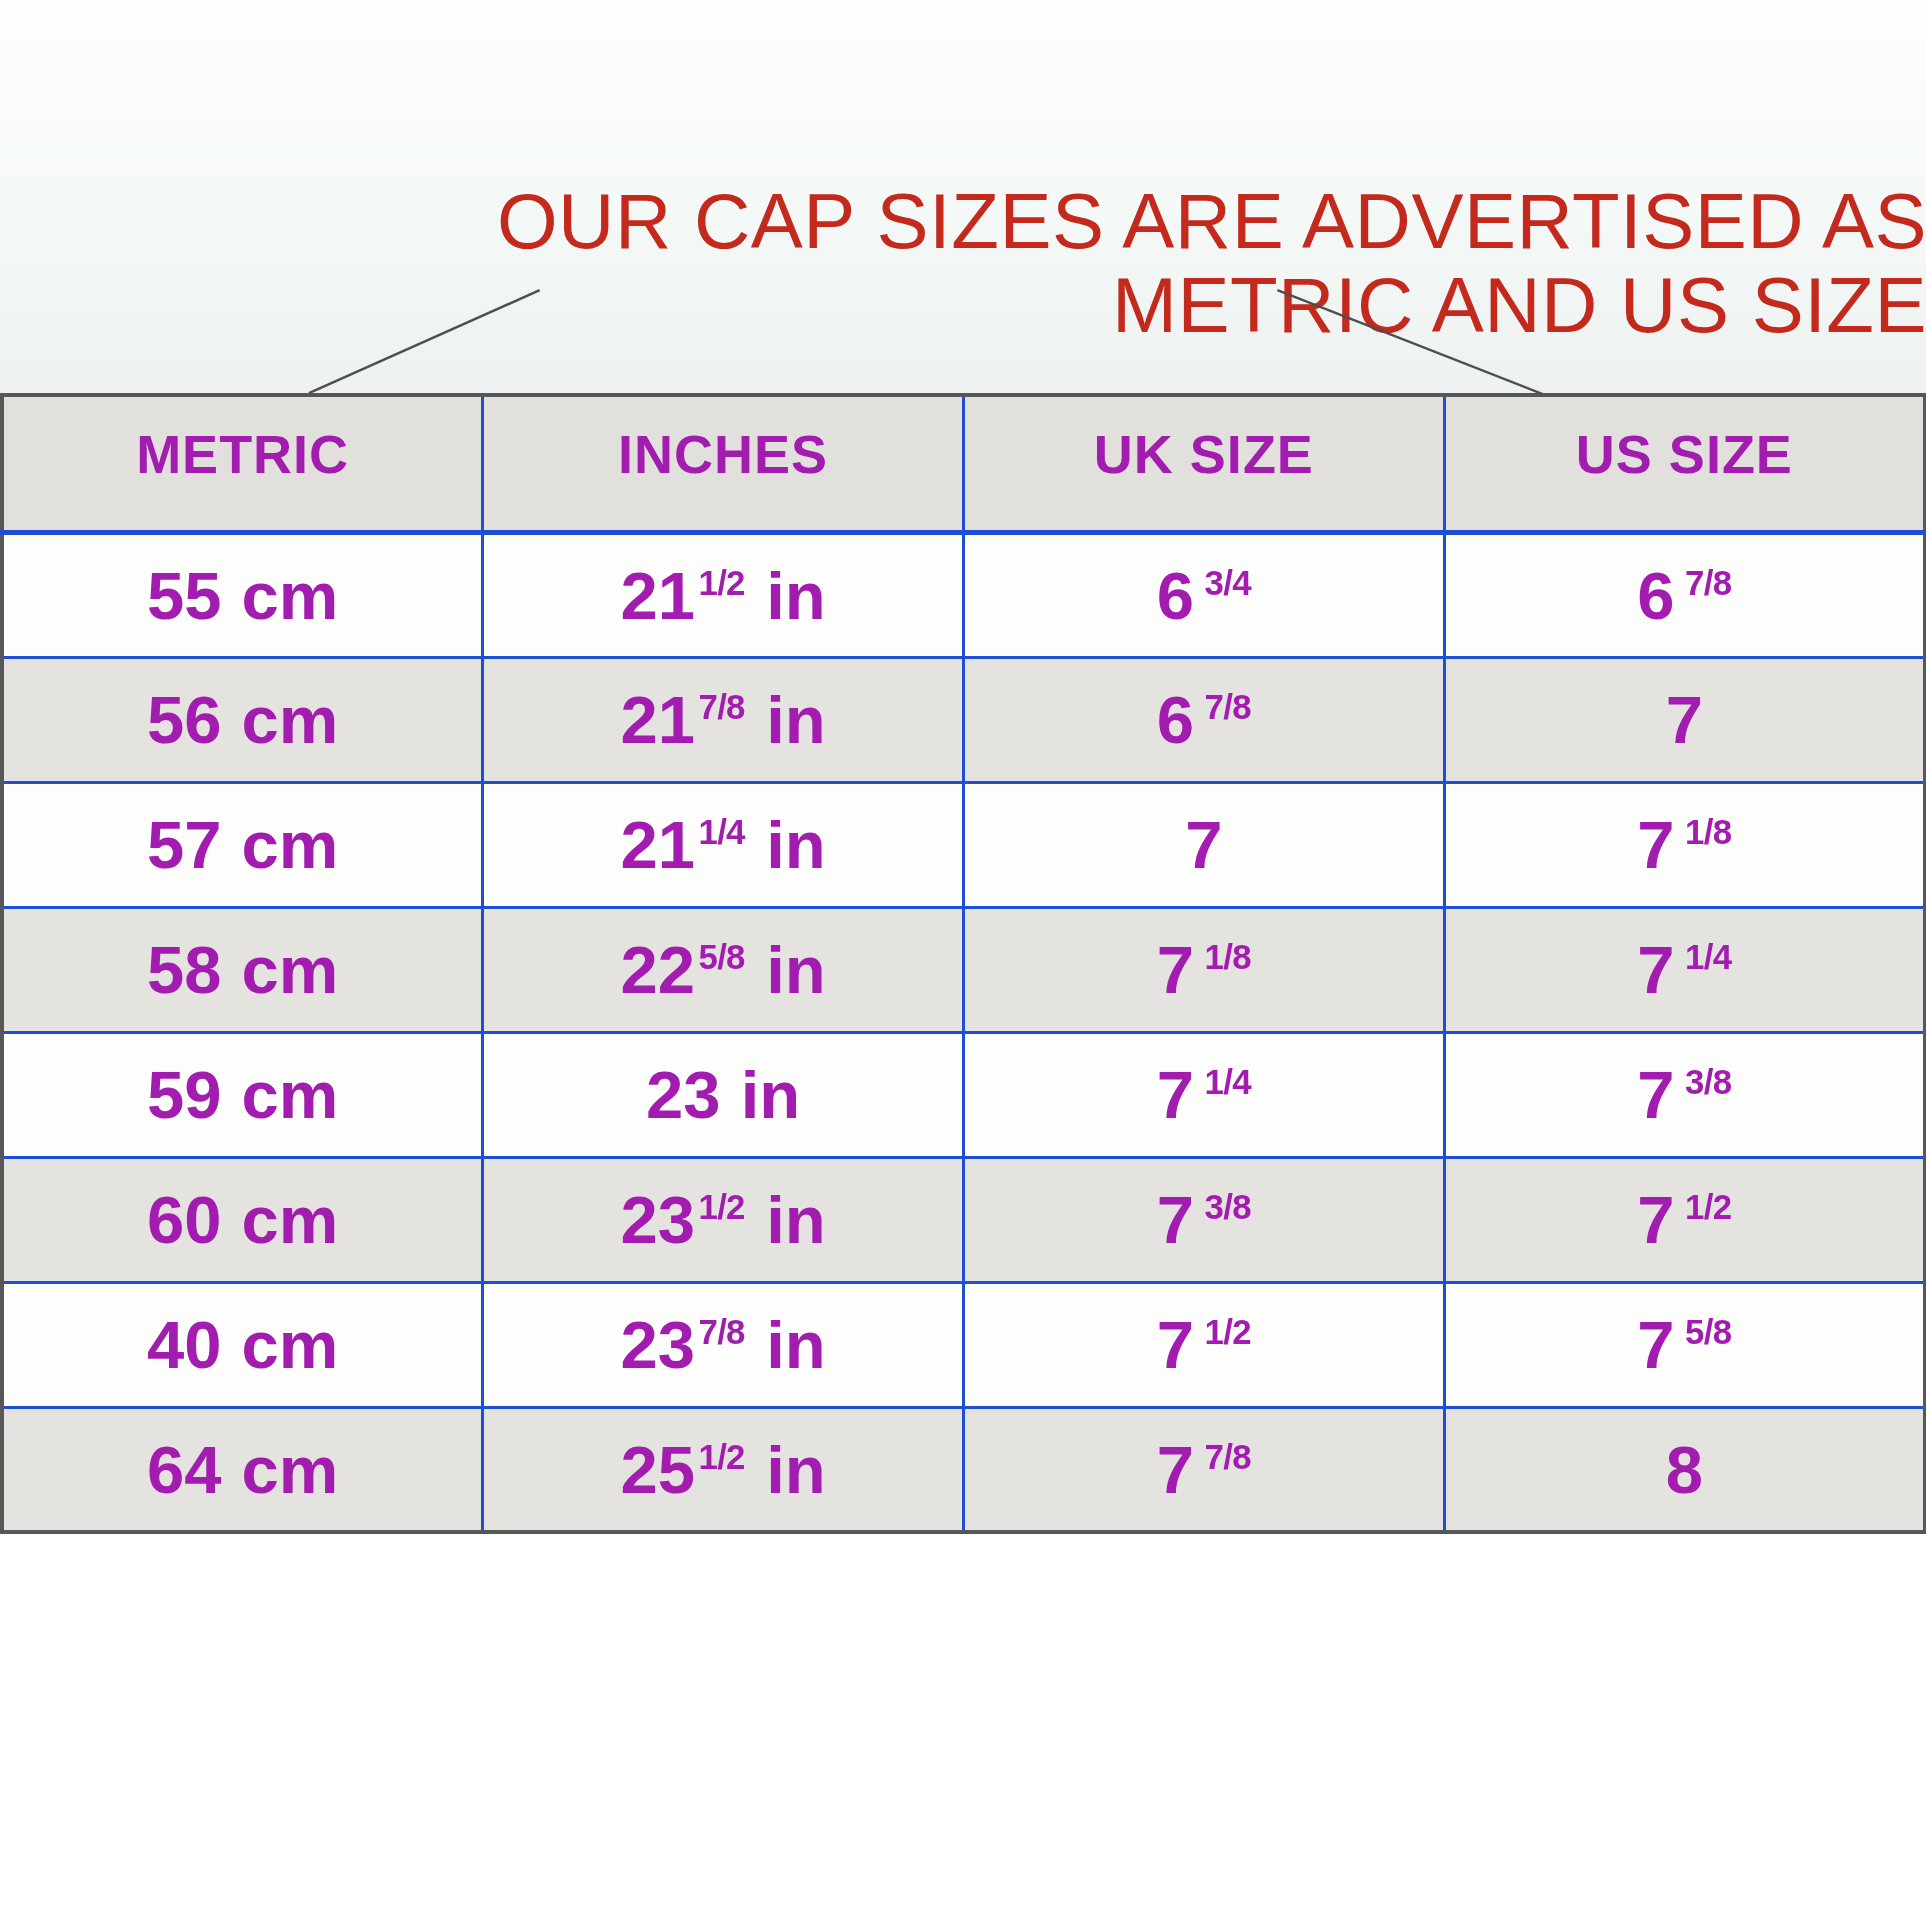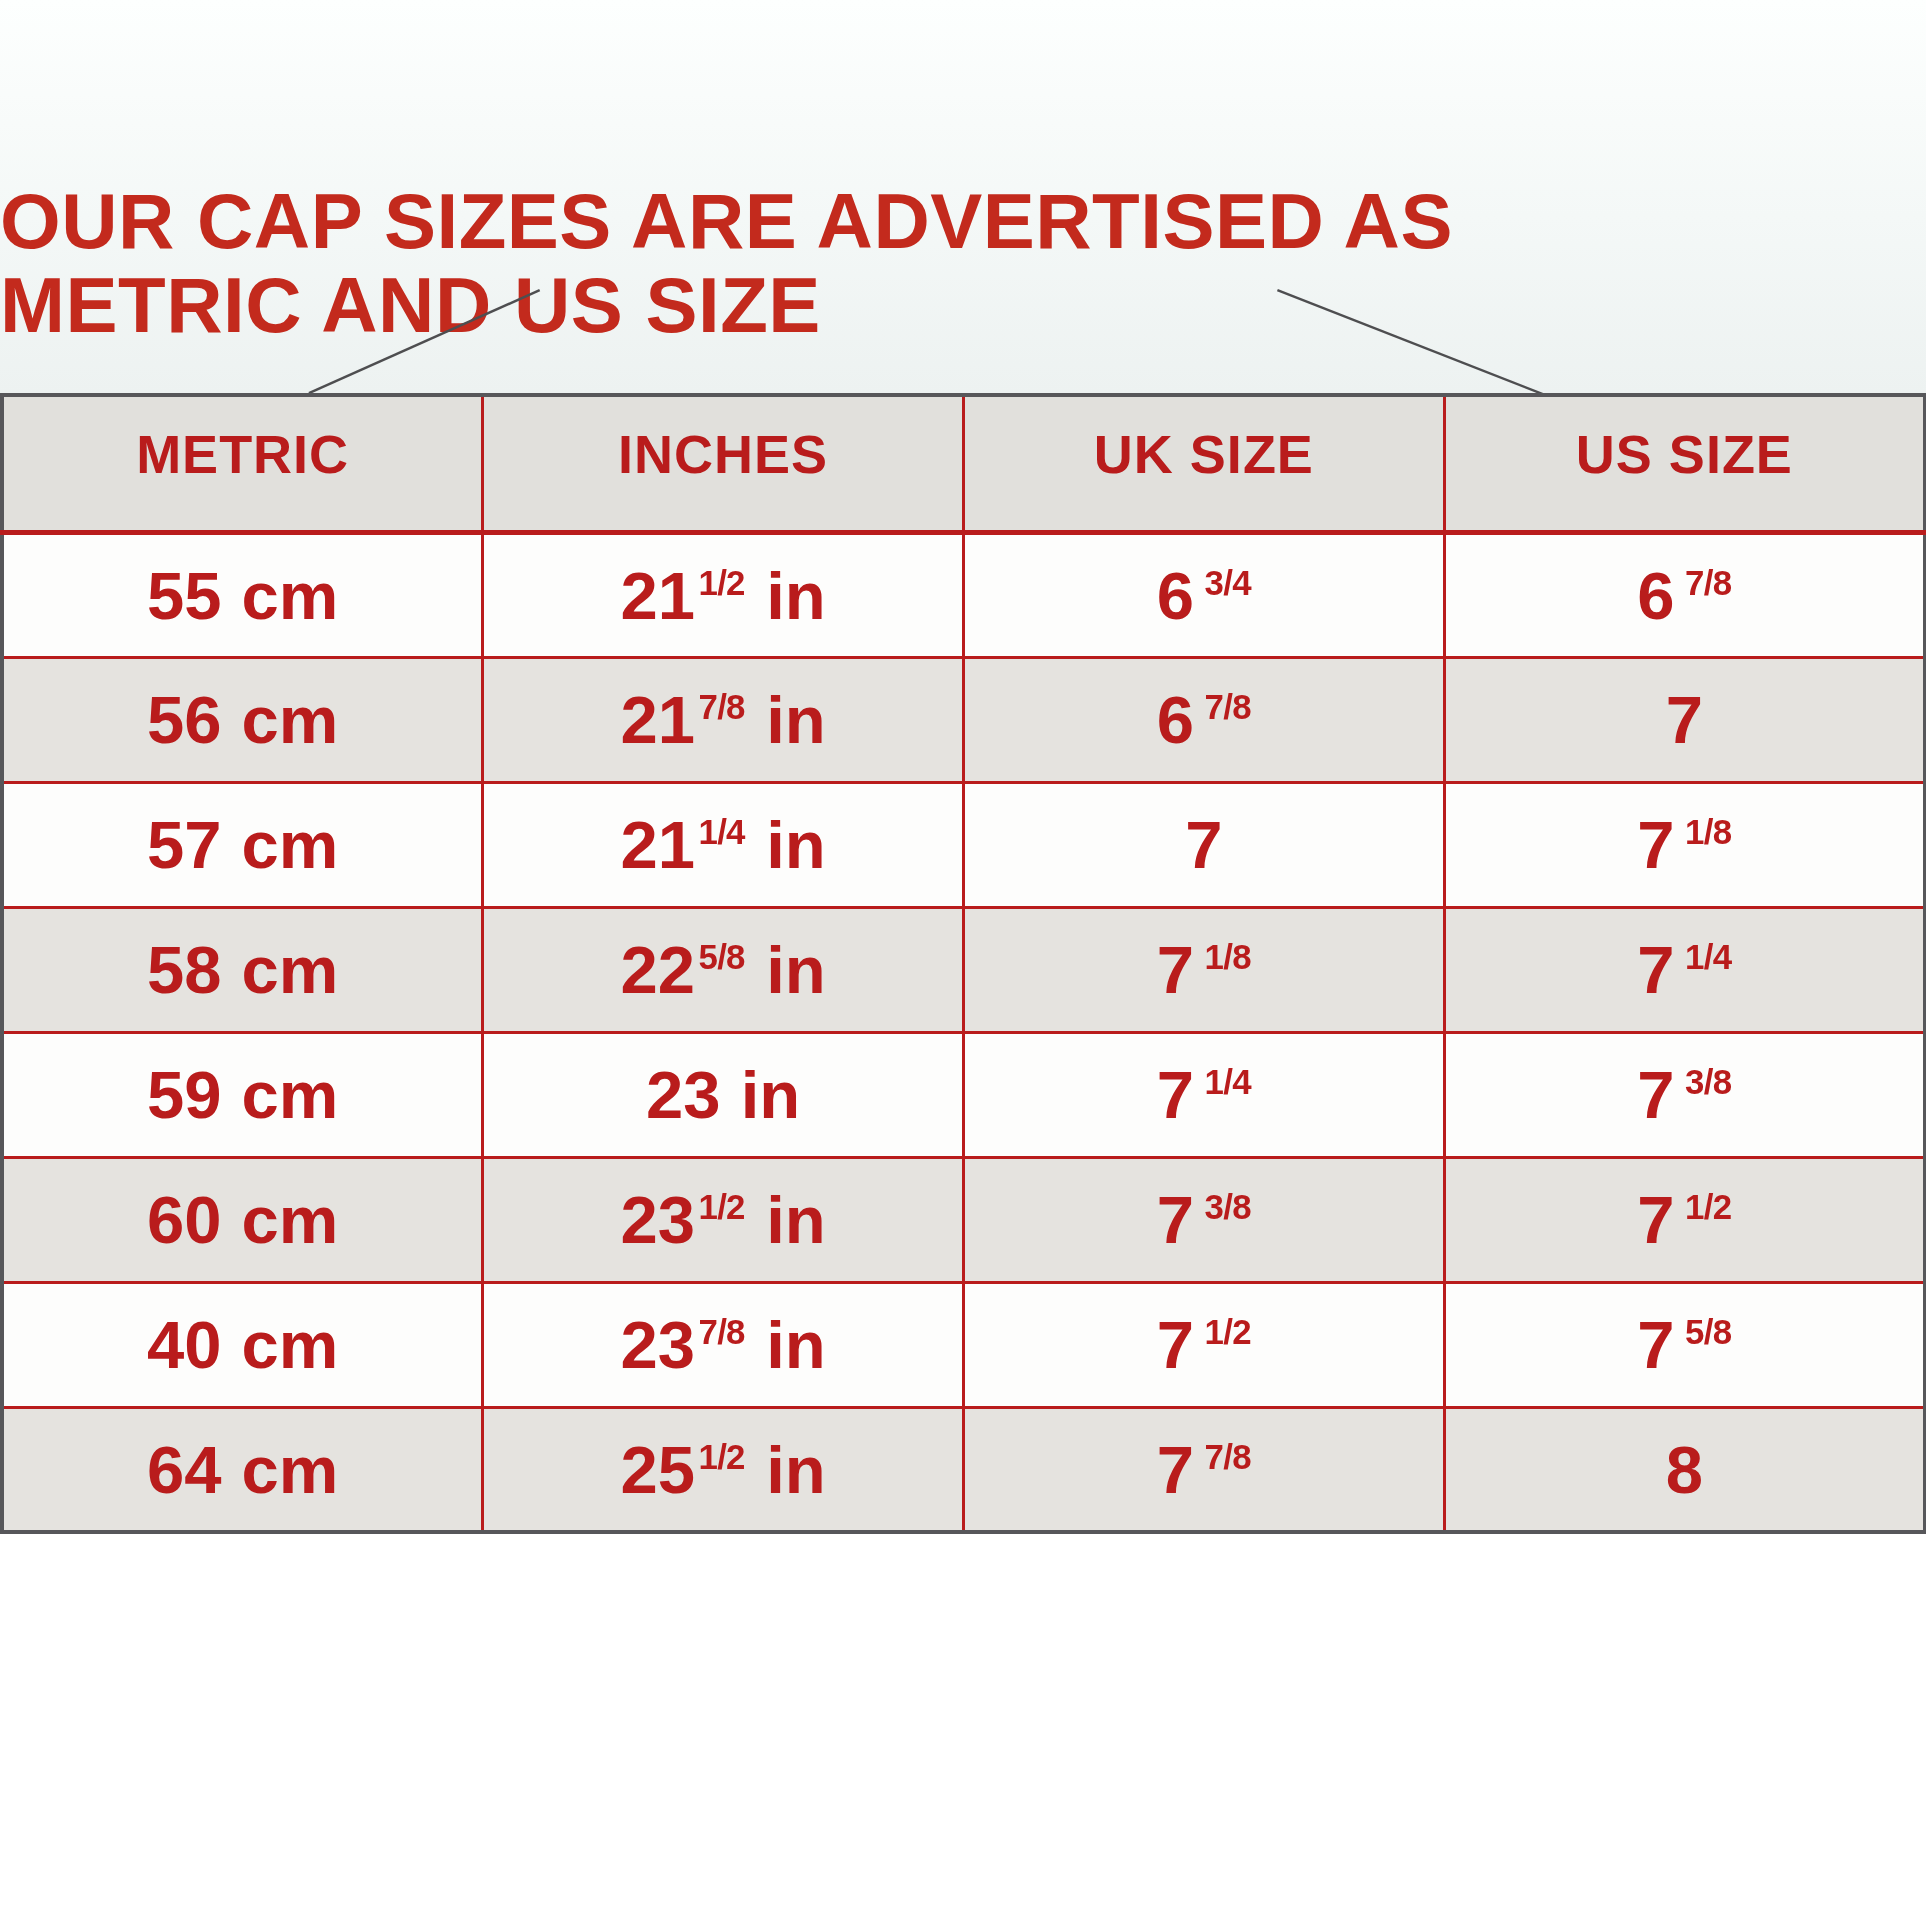--- a/index.html
+++ b/index.html
@@ -20,23 +20,23 @@
     top: 0; left: 0;
     width: 1927px;
     height: 393px;
     background: linear-gradient(180deg, #fdfffe 0%, #f4f8f7 55%, #edf2f1 100%);
   }
   .title {
     position: absolute;
     top: 127px;
     left: 0;
     width: 1927px;
-    text-align: left;
+    text-align: right;
     color: #c32a1d;
-    font-weight: bold;
+    font-weight: normal;
     font-size: 78px;
     line-height: 84px;
     letter-spacing: 0.5px;
   }
   .connectors {
     position: absolute;
     top: 0; left: 0;
     width: 1927px;
     height: 1927px;
     pointer-events: none;
@@ -48,25 +48,25 @@
     width: 1927px;
   }
   table.size-table {
     width: 100%;
     border-collapse: collapse;
     table-layout: fixed;
     border: 4px solid #57575a;
   }
   .size-table th,
   .size-table td {
-    border: 3px solid #b91c1c;
+    border: 3px solid #1d4ed8;
     text-align: center;
     vertical-align: top;
     font-weight: bold;
-    color: #b91c1c;
+    color: #a21caf;
   }
   .size-table thead tr { height: 137px; }
   .size-table tbody tr { height: 125px; }
   .size-table th {
     background: #e1e0dc;
     font-size: 54px;
     padding-top: 26px;
     border-bottom-width: 5px;
     letter-spacing: 1px;
   }

